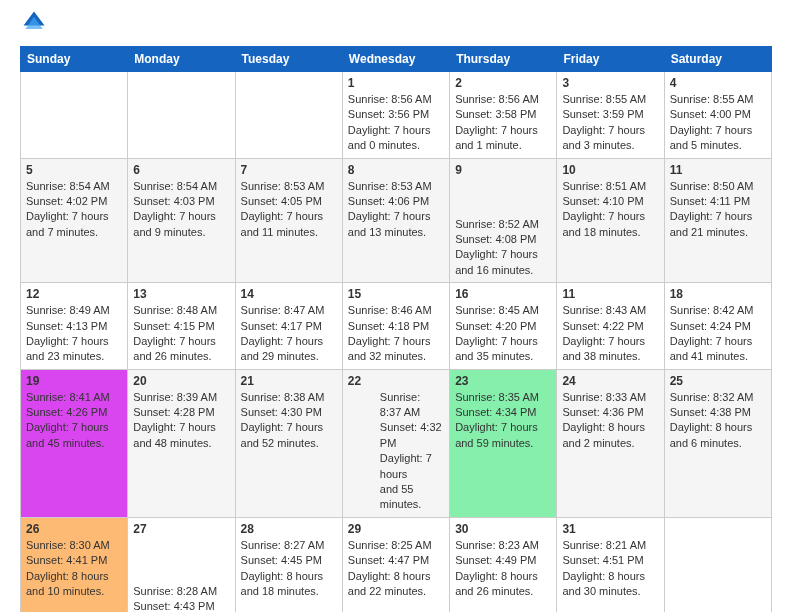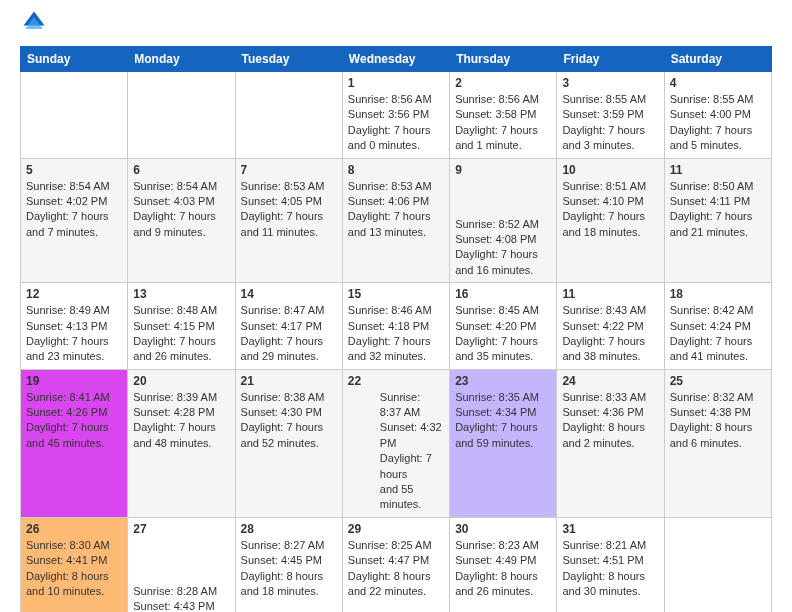--- a/index.html
+++ b/index.html
@@ -290,21 +290,21 @@
 Daylight: 7 hours
 and 52 minutes.</div>
           </td>
           <td style="background: rgb(245, 245, 245);">
             <div class="day-number">22</div>
             <div class="day-info" style="white-space: pre-line; margin-left: 32px;">Sunrise: 8:37 AM
 Sunset: 4:32 PM
 Daylight: 7 hours
 and 55 minutes.</div>
           </td>
-          <td style="background: #c4b5fd; margin-top: 40px;">
+          <td style="background: #86efac; margin-top: 40px;">
             <div class="day-number">23</div>
             <div class="day-info" style="white-space: pre-line;">Sunrise: 8:35 AM
 Sunset: 4:34 PM
 Daylight: 7 hours
 and 59 minutes.</div>
           </td>
           <td style="background: rgb(245, 245, 245);">
             <div class="day-number">24</div>
             <div class="day-info" style="white-space: pre-line;">Sunrise: 8:33 AM
 Sunset: 4:36 PM

